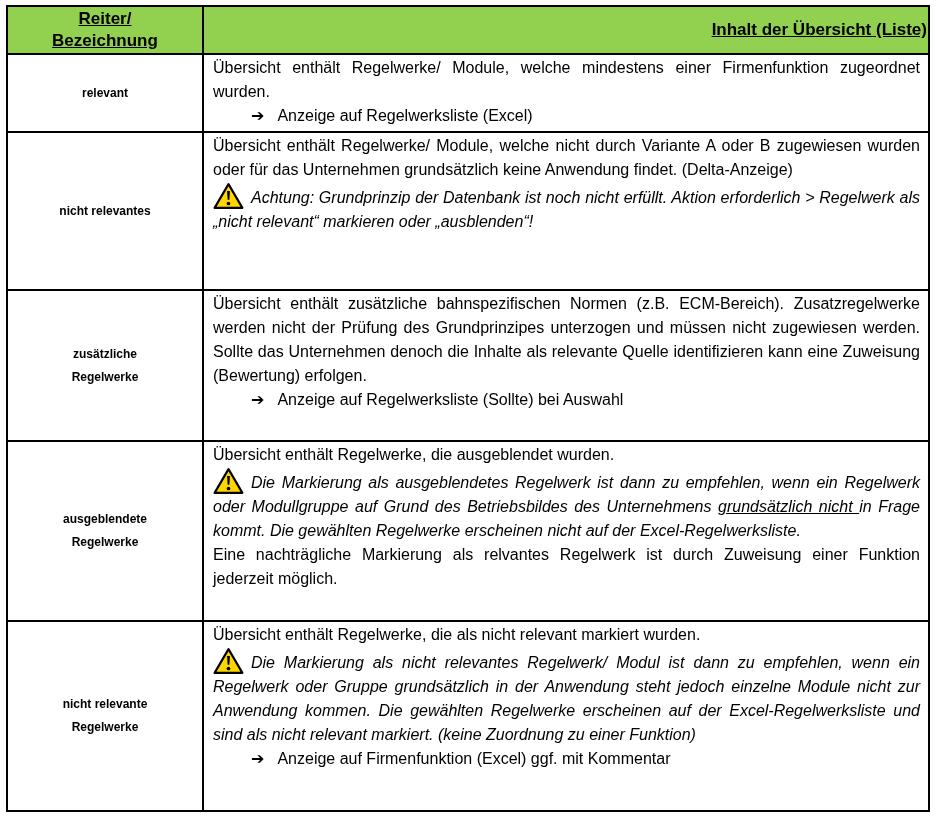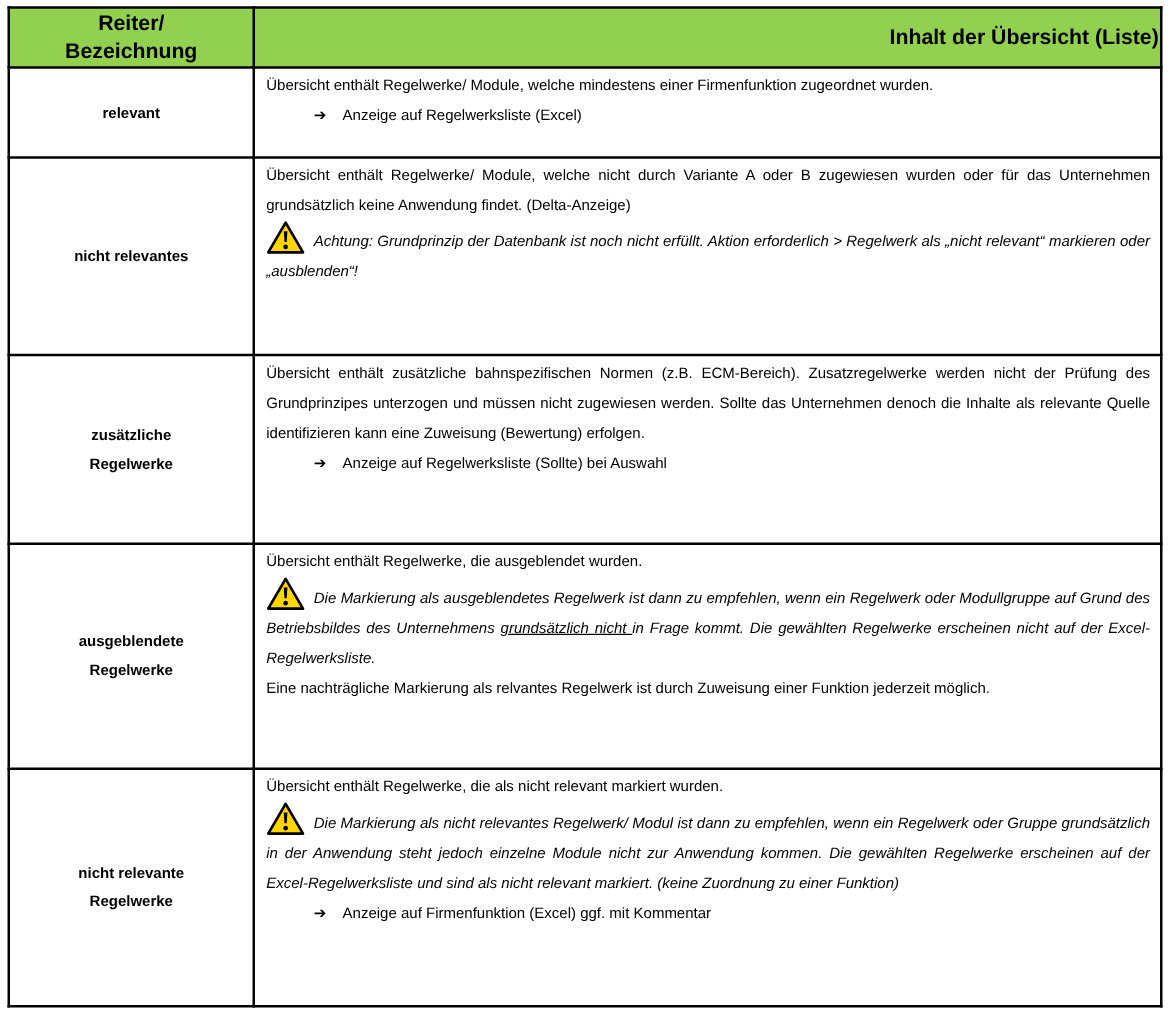--- a/index.html
+++ b/index.html
@@ -16,21 +16,21 @@
   }
   table.overview {
     border-collapse: collapse;
     width: 924px;
     table-layout: fixed;
   }
   th, td {
     border: 2px solid #000;
   }
   
-  thead tr { height: 47px; }
+  thead tr { height: 47px; text-decoration: underline; }
   thead th {
     background: var(--header-bg, #92D050);
     font-weight: bold;
     font-size: 17px;
     line-height: 22px;
     vertical-align: middle;
   }
   th.hdr-col1 { width: 196px; text-align: center; }
   th.hdr-col2 { text-align: right; padding-left: 20px; }
   
@@ -45,21 +45,21 @@
     vertical-align: middle;
     font-weight: bold;
     font-size: 12px;
     line-height: 23px;
     padding: 2px;
     background: #fff;
   }
   td.content-cell {
     vertical-align: top;
     padding: 1px 8px 3px 9px;
-    font-size: 12px;
+    font-size: 16px;
   }
   td.content-cell p {
     margin: 0;
     text-align: justify;
     line-height: 24px;
   }
   p.blk-warning {
     font-style: italic;
     margin-top: 9px;
   }

